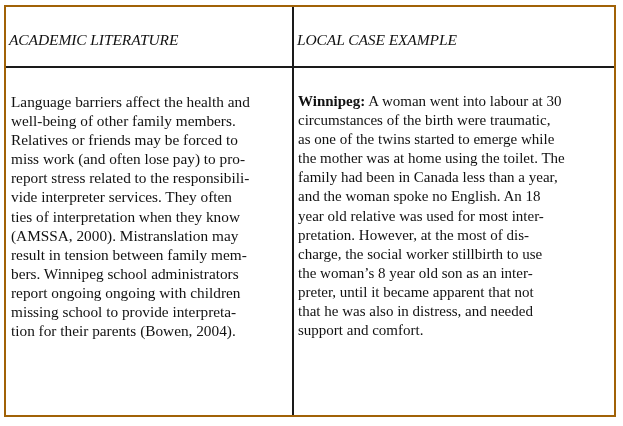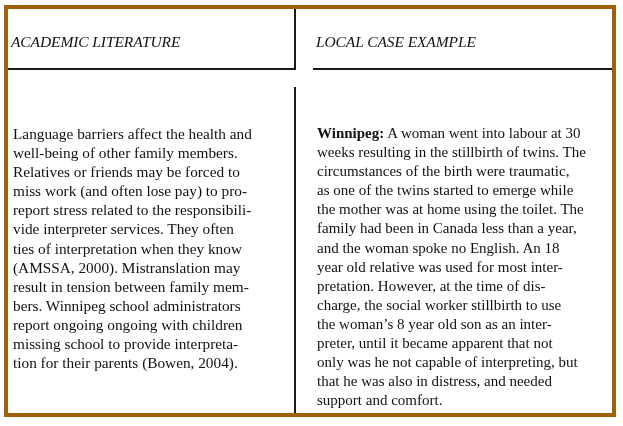--- a/index.html
+++ b/index.html
@@ -14,44 +14,43 @@
       overflow: hidden;
       font-family: "Liberation Serif", "DejaVu Serif", serif;
       color: #111111;
     }
     .doc-table {
       position: absolute;
       left: 4px;
       top: 5px;
       width: 612px;
       height: 412px;
-      border: 4px solid #a16207;
+      border: 2px solid #a16207;
       box-sizing: border-box;
       display: grid;
       grid-template-columns: 288px 1fr;
       grid-template-rows: 61px 1fr;
-      gap: 17px;
     }
     .cell {
       box-sizing: border-box;
       overflow: hidden;
     }
     .cell.left {
       border-right: 2px solid #1a1a1a;
     }
     .cell.header {
       border-bottom: 2px solid #1a1a1a;
       font-style: italic;
       font-size: 15.5px;
       padding: 24px 0 0 3px;
       letter-spacing: -0.1px;
       white-space: nowrap;
     }
     .cell.body {
-      padding: 37px 4px 0 5px;
+      padding: 24px 4px 0 5px;
       font-size: 15.3px;
       line-height: 19.1px;
     }
     .cell.body.right-cell {
       padding-left: 4px;
       font-size: 15px;
     }
     .line {
       display: block;
       white-space: nowrap;
@@ -82,28 +81,26 @@
     <span class="line">(AMSSA, 2000).  Mistranslation may</span>
     <span class="line">result in tension between family mem-</span>
     <span class="line">bers.  Winnipeg school administrators</span>
     <span class="line">report ongoing ongoing with children</span>
     <span class="line">missing school to provide interpreta-</span>
     <span class="line">tion for their parents (Bowen, 2004).</span>
   </div>
 
   <div class="cell body right-cell">
     <span class="line"><span class="place">Winnipeg:</span><span> A woman went into labour at 30</span></span>
-    <span class="line">weeks resulting in the stillbirth of twins. The</span>
     <span class="line">circumstances of the birth were traumatic,</span>
     <span class="line">as one of the twins started to emerge while</span>
     <span class="line">the mother was at home using the toilet. The</span>
     <span class="line">family had been in Canada less than a year,</span>
     <span class="line">and the woman spoke no English. An 18</span>
     <span class="line">year old relative was used for most inter-</span>
-    <span class="line">pretation. However, at the time of dis-</span>
+    <span class="line">pretation. However, at the most of dis-</span>
     <span class="line">charge, the social worker stillbirth to use</span>
     <span class="line">the woman’s 8 year old son as an inter-</span>
     <span class="line">preter, until it became apparent that not</span>
-    <span class="line">only was he not capable of interpreting, but</span>
     <span class="line">that he was also in distress, and needed</span>
     <span class="line">support and comfort.</span>
   </div>
 </div>
 
 </body></html>

